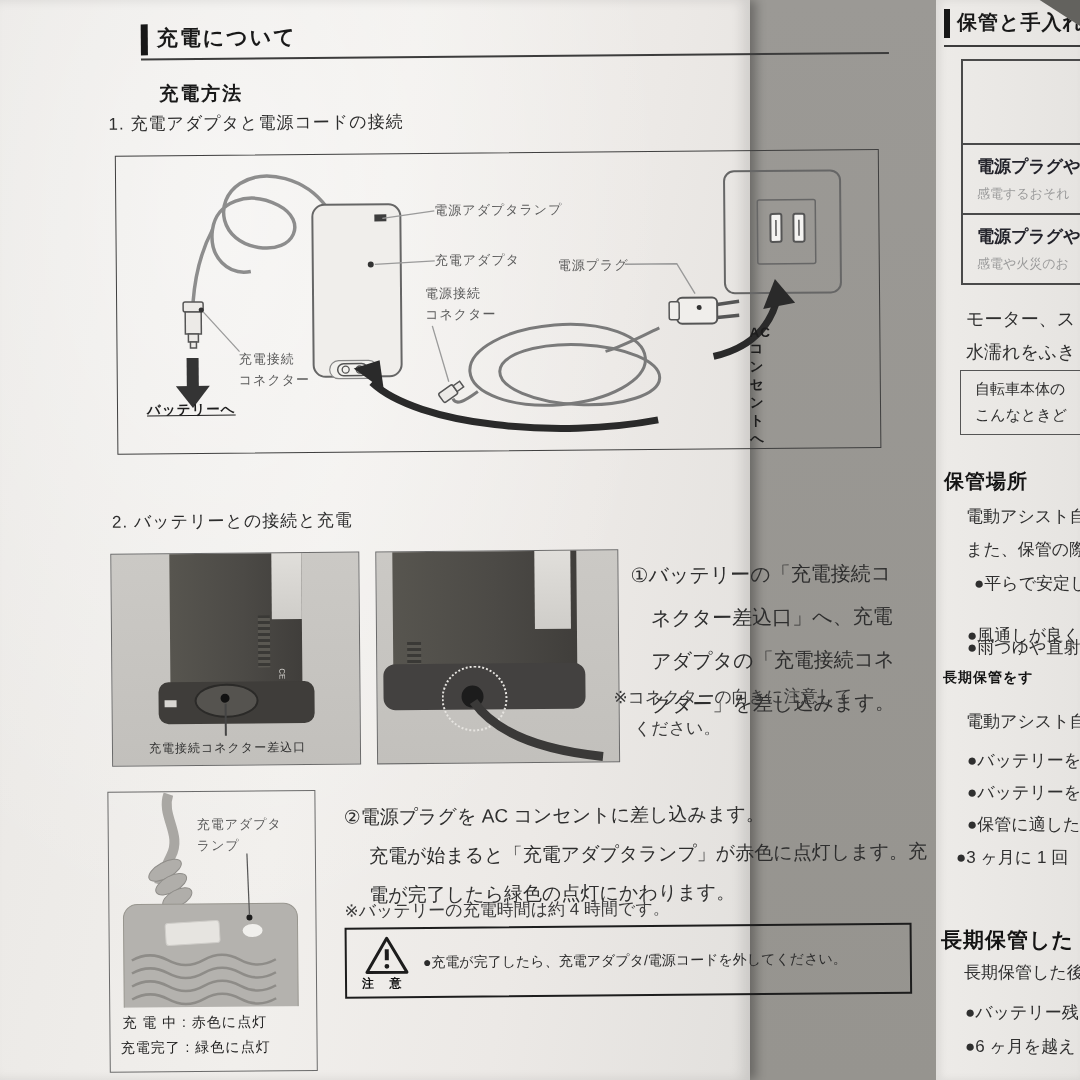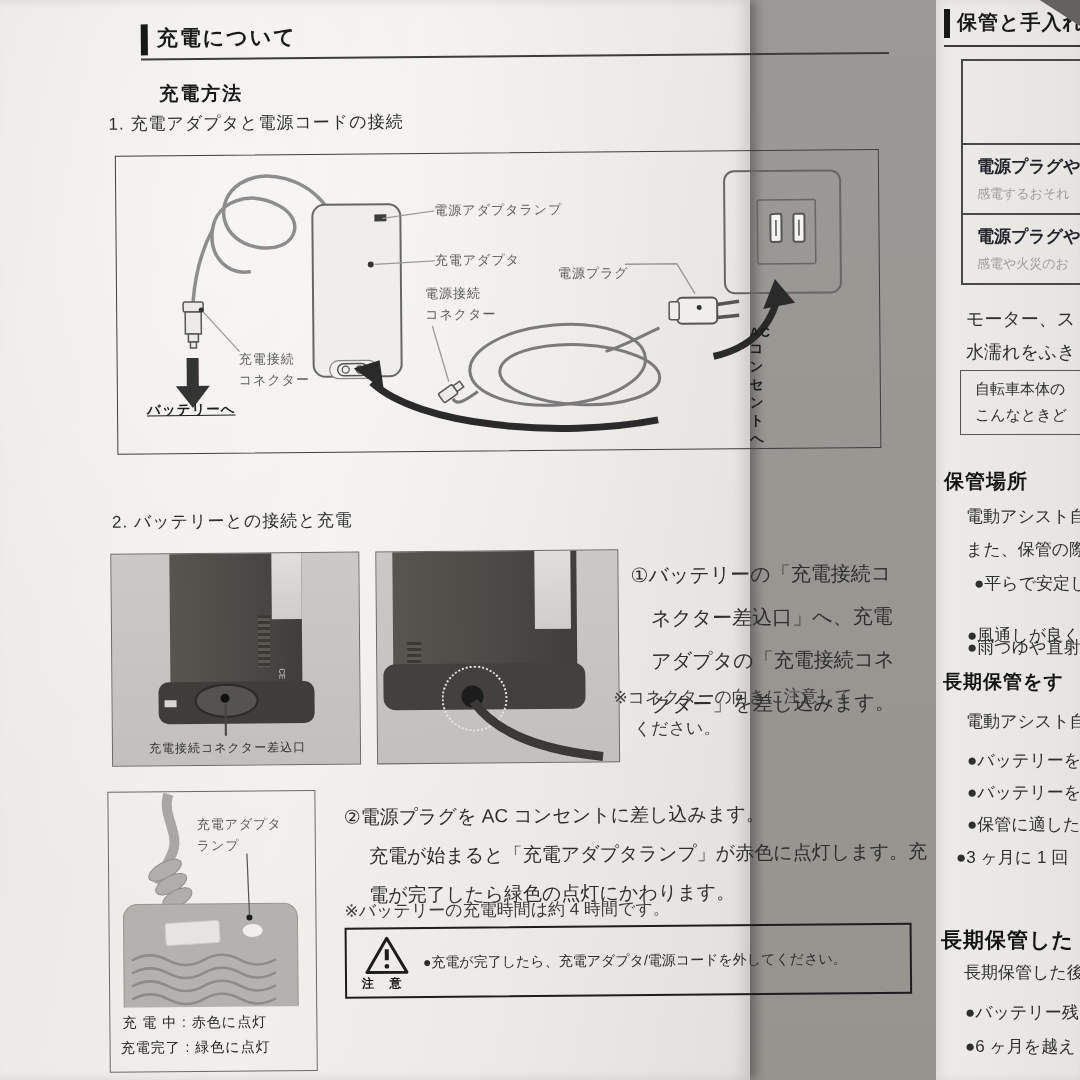--- a/index.html
+++ b/index.html
@@ -146,21 +146,21 @@
       <polygon points="236,214 266,236 262,206" fill="#2a2a2a"></polygon>
     </svg>
   </div>
 
   <div class="abs dlabel" style="left:437px;top:200px;">電源アダプタランプ</div>
   <div class="abs dlabel" style="left:437px;top:250px;">充電アダプタ</div>
   <div class="abs dlabel" style="left:427px;top:283px;">
     <div>電源接続</div>
     <div>コネクター</div>
   </div>
-  <div class="abs dlabel" style="left:560px;top:256px;margin-top:8px;">電源プラグ</div>
+  <div class="abs dlabel" style="left:560px;top:256px;">電源プラグ</div>
   <div class="abs dlabel" style="left:240px;top:347px;">
     <div>充電接続</div>
     <div>コネクター</div>
   </div>
   <div class="abs dlabel-bold" style="left:148px;top:399px;text-decoration:underline;">バッテリーへ</div>
   <div class="abs dlabel-bold" style="left:751px;top:328px;">AC コンセントへ</div>
 
   <div class="abs step-title t" style="left:112px;top:508px;">2. バッテリーとの接続と充電</div>
 
   <div class="abs photo photo1">
@@ -270,21 +270,21 @@
     <div>こんなときど</div>
   </div>
 
   <div class="abs r-head" style="left:8px;top:468px;">保管場所</div>
   <div class="abs r-body" style="left:30px;top:505px;">電動アシスト自</div>
   <div class="abs r-body" style="left:30px;top:538px;">また、保管の際</div>
   <div class="abs r-body" style="left:38px;top:572px;">●平らで安定し</div>
   <div class="abs r-body" style="left:31px;top:604px;margin-top:20px;">●風通しが良く</div>
   <div class="abs r-body" style="left:31px;top:636px;">●雨つゆや直射</div>
 
-  <div class="abs r-head" style="left:7px;top:669px;font-size:19px;">長期保管をす</div>
+  <div class="abs r-head" style="left:7px;top:669px;font-size:14px;">長期保管をす</div>
   <div class="abs r-body" style="left:30px;top:710px;">電動アシスト自</div>
   <div class="abs r-body" style="left:31px;top:749px;">●バッテリーを</div>
   <div class="abs r-body" style="left:31px;top:781px;">●バッテリーを</div>
   <div class="abs r-body" style="left:31px;top:813px;">●保管に適した</div>
   <div class="abs r-body" style="left:20px;top:846px;">●3 ヶ月に 1 回</div>
 
   <div class="abs r-head" style="left:5px;top:926px;font-size:21px;">長期保管した</div>
   <div class="abs r-body" style="left:28px;top:961px;">長期保管した後</div>
   <div class="abs r-body" style="left:29px;top:1001px;">●バッテリー残</div>
   <div class="abs r-body" style="left:29px;top:1035px;">●6 ヶ月を越え</div>

